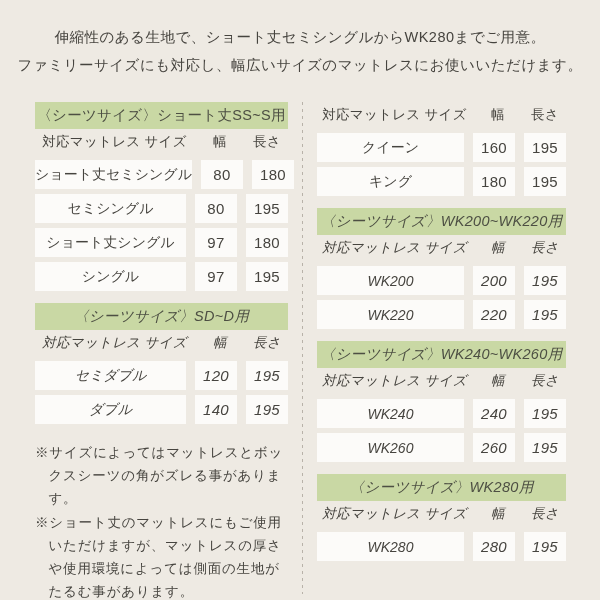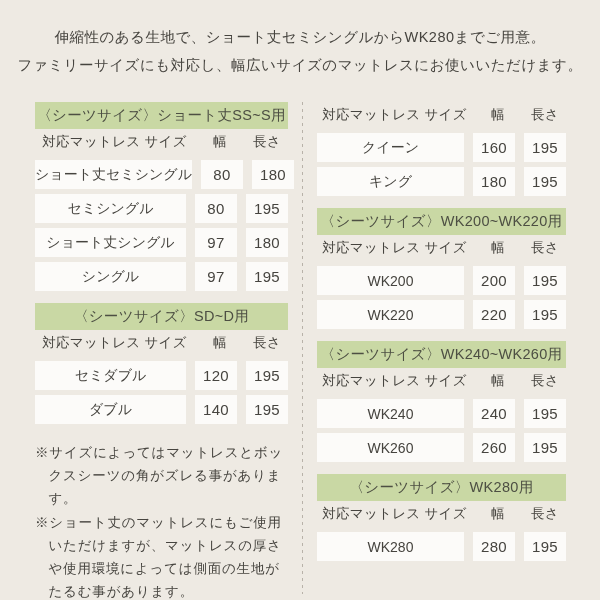--- a/index.html
+++ b/index.html
@@ -35,21 +35,21 @@
   .divider {
     width: 1px;
     flex: 0 0 1px;
     margin: 0 14px 10px 14px;
     background-image: repeating-linear-gradient(
       to bottom,
       var(--divider, #b8b2a9) 0px, var(--divider, #b8b2a9) 3px,
       transparent 3px, transparent 7px);
   }
 
-  .size-table + .size-table { margin-top: 12px; }
+  .size-table + .size-table { margin-top: 12px; font-style: italic; }
 
   .table-title {
     height: 27px;
     background: var(--green, #c9d8a4);
     color: var(--title-text, #4d4f43);
     display: flex;
     align-items: center;
     justify-content: center;
     font-size: 14.5px;
     letter-spacing: 0.3px;

